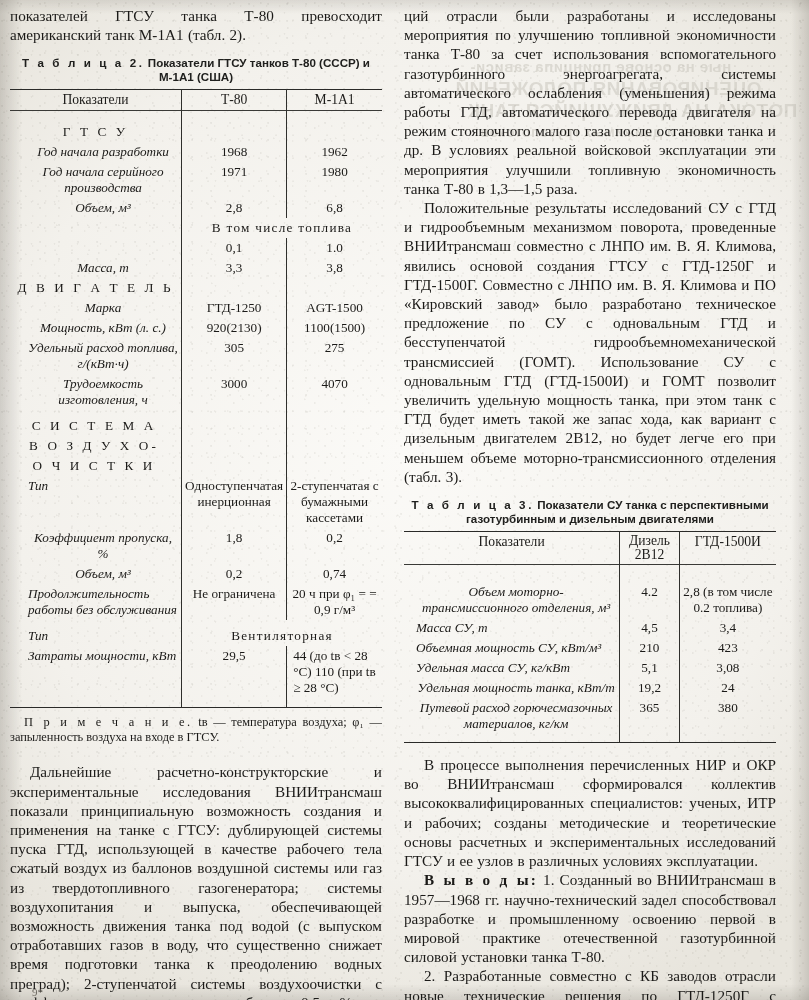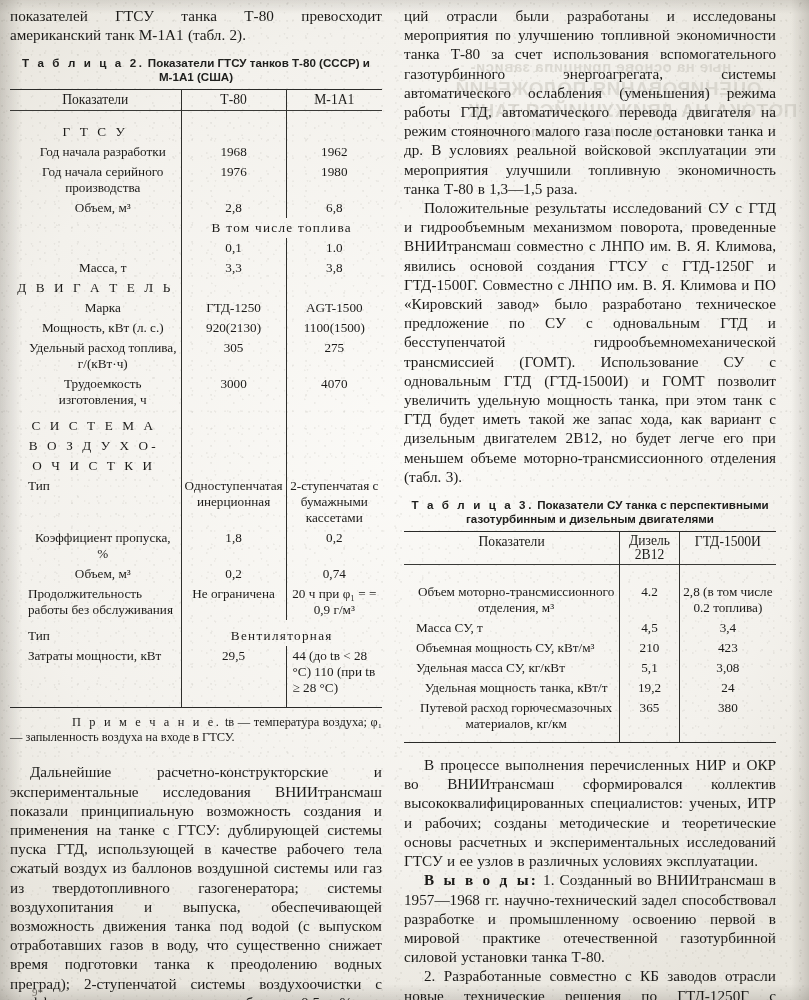--- a/index.html
+++ b/index.html
@@ -135,41 +135,42 @@
   .hdr-row td { padding: 7px 3px 8px 3px; font-size: 13.6px; }
   .hdr-row td.hname { text-align: center; }
 
   .vline-l { border-left: 1.3px solid #2f2f2c; }
 
   td.name {
     text-align: justify;
     text-justify: inter-word;
     padding-left: 8px;
     padding-right: 6px;
+    font-style: italic;
   }
   td.name.ind { padding-left: 18px; }
   td.num { white-space: nowrap; }
 
   .section-head {
     letter-spacing: 3.1px;
     padding-left: 26px;
     text-align: left;
   }
   .section-head.c { text-align: center; padding-left: 0; letter-spacing: 3.1px; }
 
   .spanwide { text-align: center; letter-spacing: 1.3px; }
 
   .note {
     font-size: 12.4px;
     line-height: 15px;
     text-align: justify;
     margin: 7px 0 0 0;
     text-indent: 14px;
   }
-  .note .sp { letter-spacing: 2.4px; margin-left: 48px; }
+  .note .sp { letter-spacing: 2.4px; }
 
   .folio {
     position: absolute;
     left: 22px;
     bottom: 2px;
     font-size: 11px;
     color: #6e6a62;
     font-family: "Liberation Serif", serif;
   }
 
@@ -226,21 +227,21 @@
         </tr>
 
         <tr>
           <td class="name ind">Год начала разработки</td>
           <td class="num vline-l">1968</td>
           <td class="num vline-l">1962</td>
         </tr>
 
         <tr>
           <td class="name ind">Год начала серийного производства</td>
-          <td class="num vline-l">1976</td>
+          <td class="num vline-l">1971</td>
           <td class="num vline-l">1980</td>
         </tr>
 
         <tr>
           <td class="name ind">Объем, м³</td>
           <td class="num vline-l">2,8</td>
           <td class="num vline-l">6,8</td>
         </tr>
 
         <tr>

